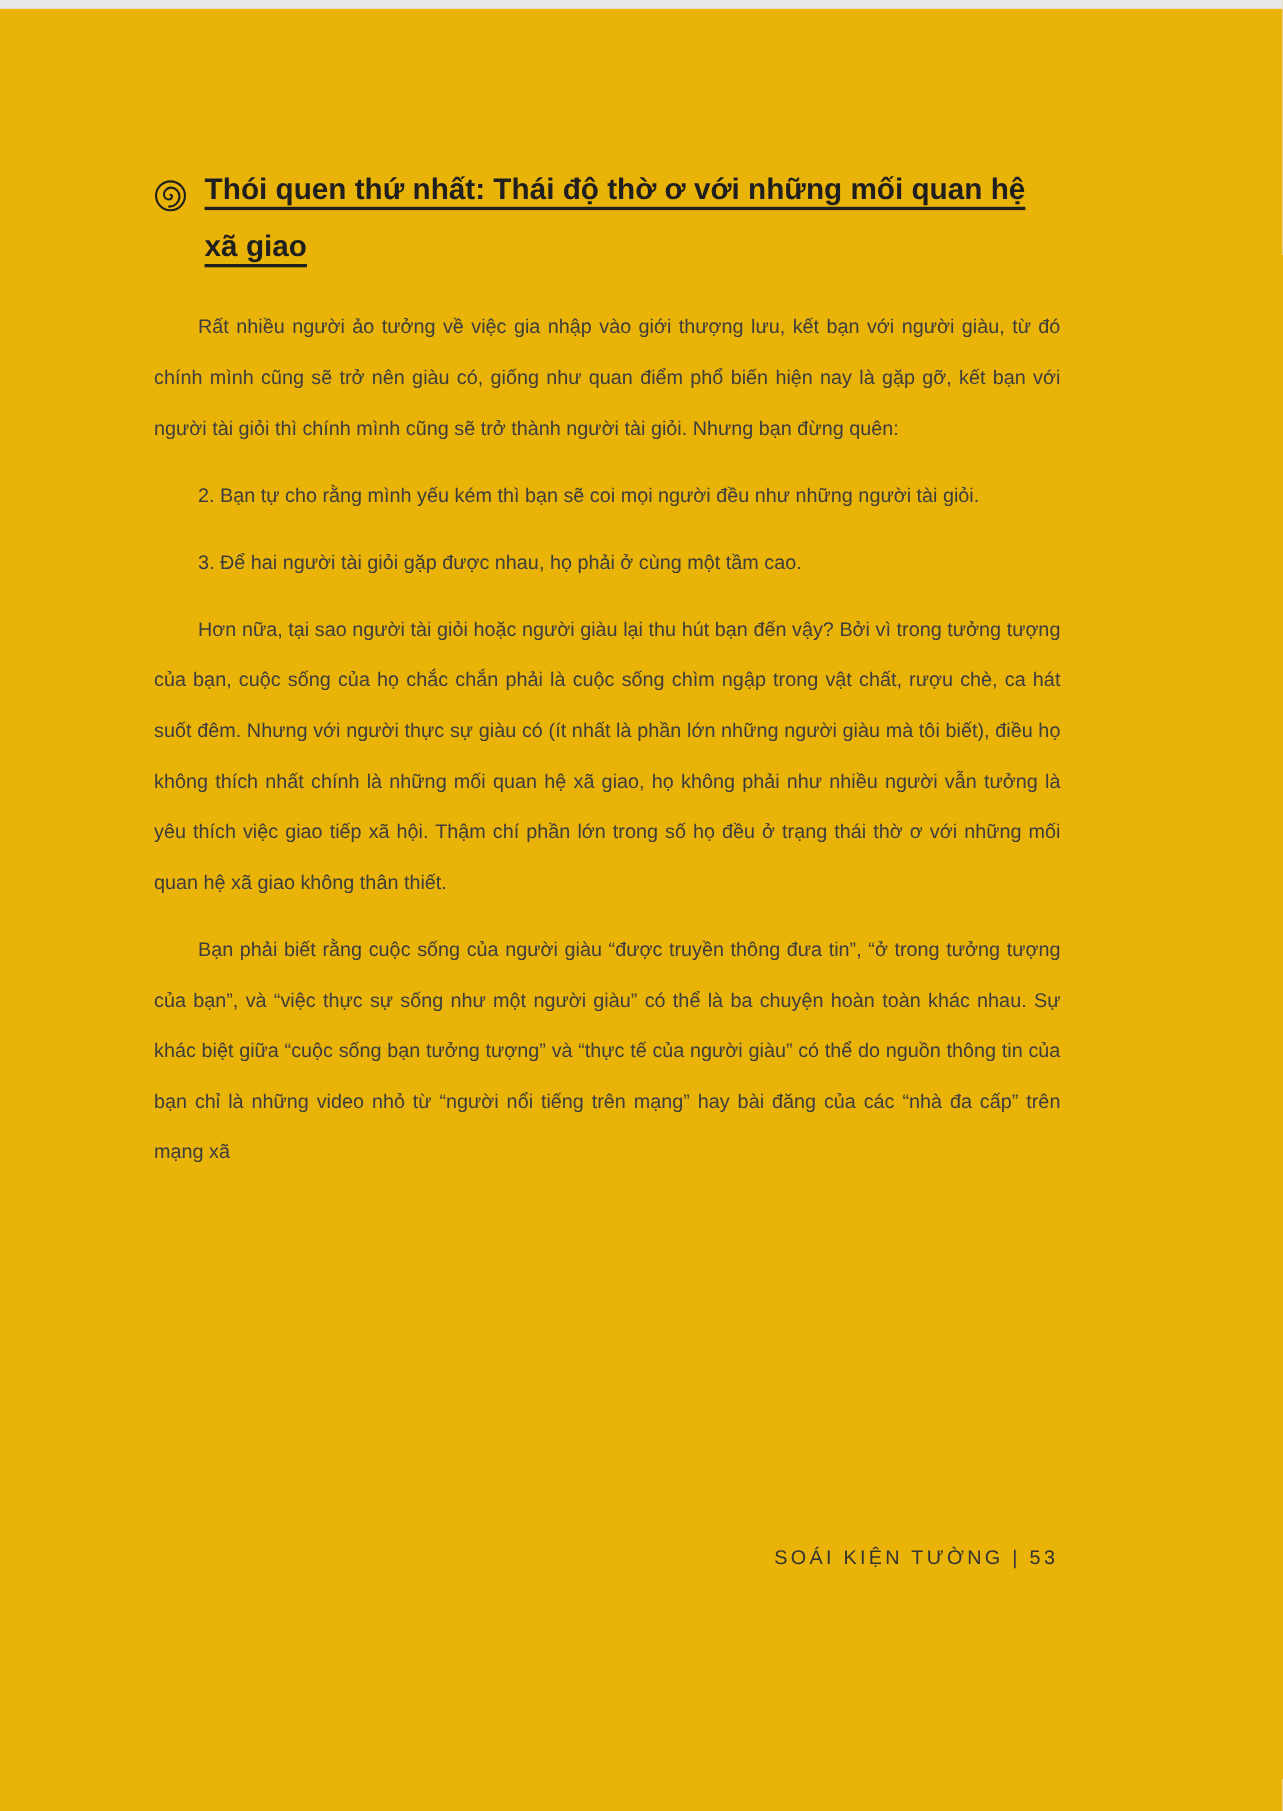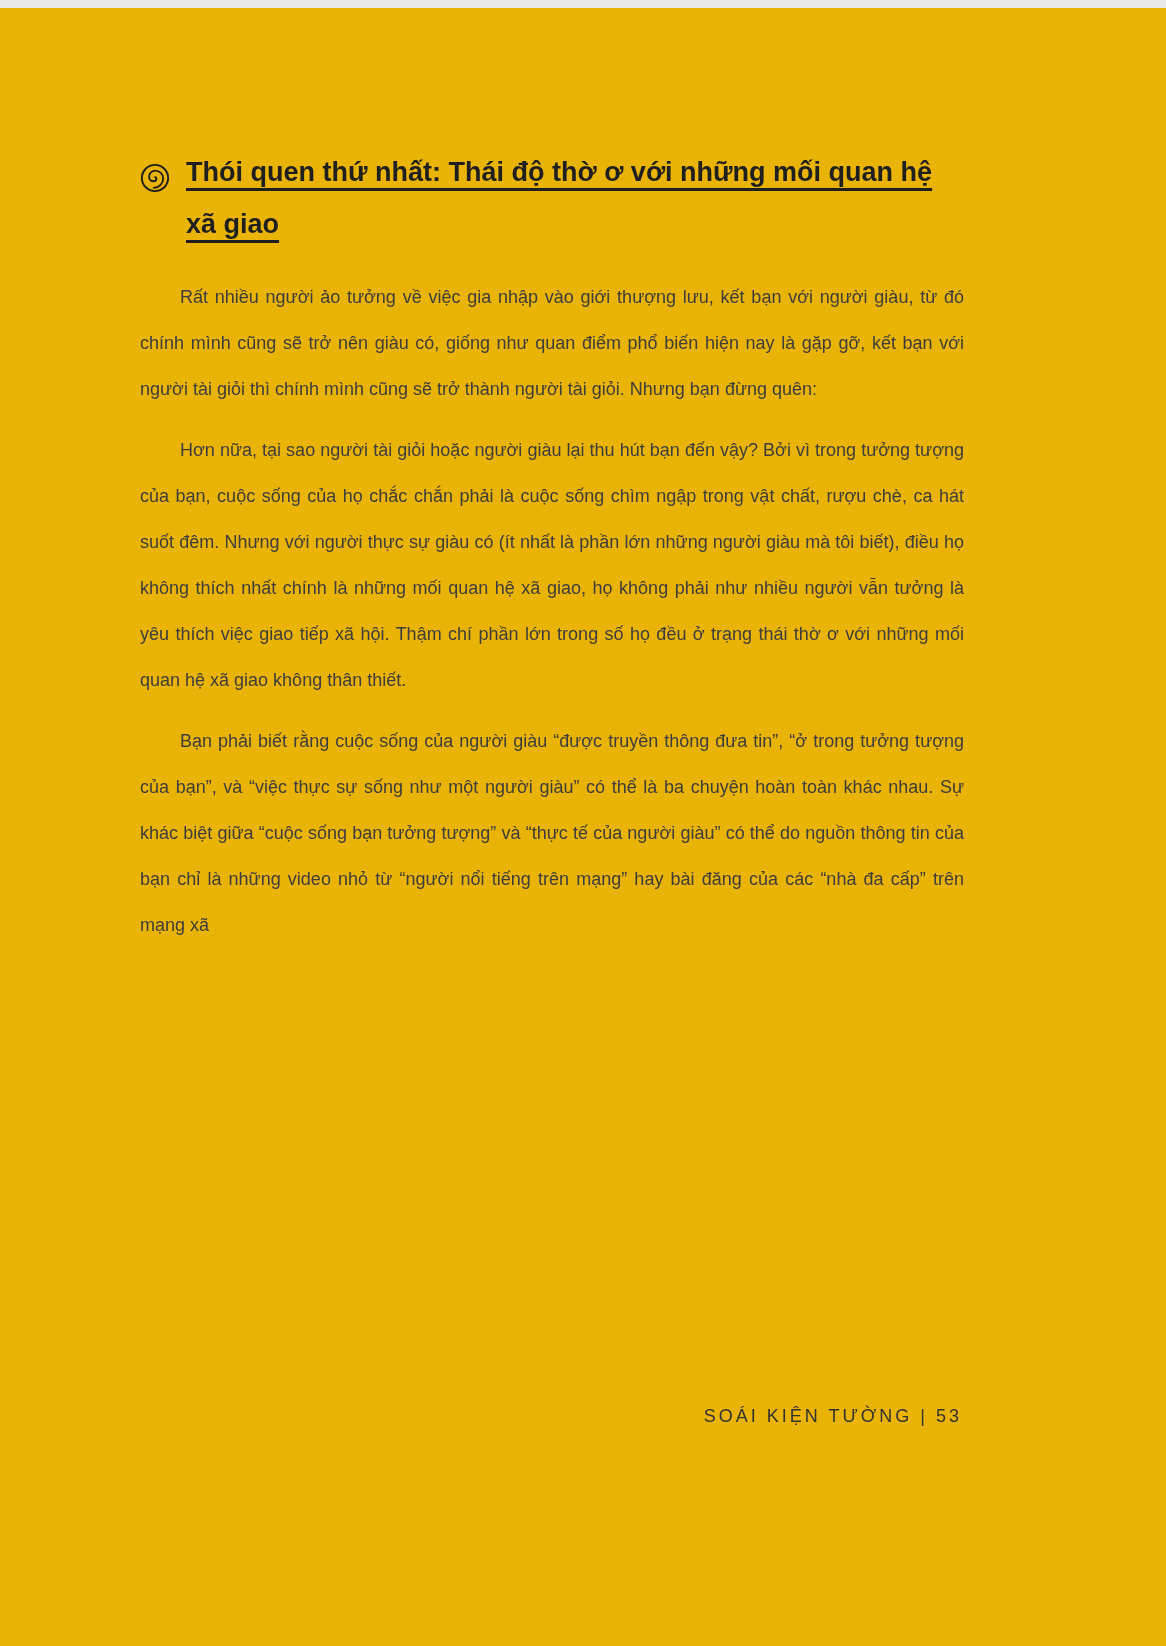--- a/index.html
+++ b/index.html
@@ -84,21 +84,23 @@
           <circle cx="16" cy="16" r="14" fill="none" stroke="#1f1f1f" stroke-width="2"></circle>
           <path d="M16 16 m0 -1 a1.5 1.5 0 0 1 1.5 1.5 a3 3 0 0 1 -3 3 a4.8 4.8 0 0 1 -4.8 -4.8 a6.6 6.6 0 0 1 6.6 -6.6 a8.4 8.4 0 0 1 8.4 8.4 a10 10 0 0 1 -10 10" fill="none" stroke="#1f1f1f" stroke-width="2" stroke-linecap="round"></path>
         </svg>
       </span>
       <span class="heading-text">Thói quen thứ nhất: Thái độ thờ ơ với những mối quan hệ xã giao</span>
     </h1>
 
     <p class="body-paragraph">Rất nhiều người ảo tưởng về việc gia nhập vào giới thượng lưu, kết bạn với người giàu, từ đó chính mình cũng sẽ trở nên giàu có, giống như quan điểm phổ biến hiện nay là gặp gỡ, kết bạn với người tài giỏi thì chính mình cũng sẽ trở thành người tài giỏi. Nhưng bạn đừng quên:</p>
 
 
+    <p class="body-paragraph">2. Bạn tự cho rằng mình yếu kém thì bạn sẽ coi mọi người đều như những người tài giỏi.</p>
 
+    <p class="body-paragraph">3. Để hai người tài giỏi gặp được nhau, họ phải ở cùng một tầm cao.</p>
 
     <p class="body-paragraph">Hơn nữa, tại sao người tài giỏi hoặc người giàu lại thu hút bạn đến vậy? Bởi vì trong tưởng tượng của bạn, cuộc sống của họ chắc chắn phải là cuộc sống chìm ngập trong vật chất, rượu chè, ca hát suốt đêm. Nhưng với người thực sự giàu có (ít nhất là phần lớn những người giàu mà tôi biết), điều họ không thích nhất chính là những mối quan hệ xã giao, họ không phải như nhiều người vẫn tưởng là yêu thích việc giao tiếp xã hội. Thậm chí phần lớn trong số họ đều ở trạng thái thờ ơ với những mối quan hệ xã giao không thân thiết.</p>
 
     <p class="body-paragraph">Bạn phải biết rằng cuộc sống của người giàu “được truyền thông đưa tin”, “ở trong tưởng tượng của bạn”, và “việc thực sự sống như một người giàu” có thể là ba chuyện hoàn toàn khác nhau. Sự khác biệt giữa “cuộc sống bạn tưởng tượng” và “thực tế của người giàu” có thể do nguồn thông tin của bạn chỉ là những video nhỏ từ “người nổi tiếng trên mạng” hay bài đăng của các “nhà đa cấp” trên mạng xã</p>
 
   </div>
 
   <div class="footer">SOÁI KIỆN TƯỜNG | 53</div>
 
 </div>

